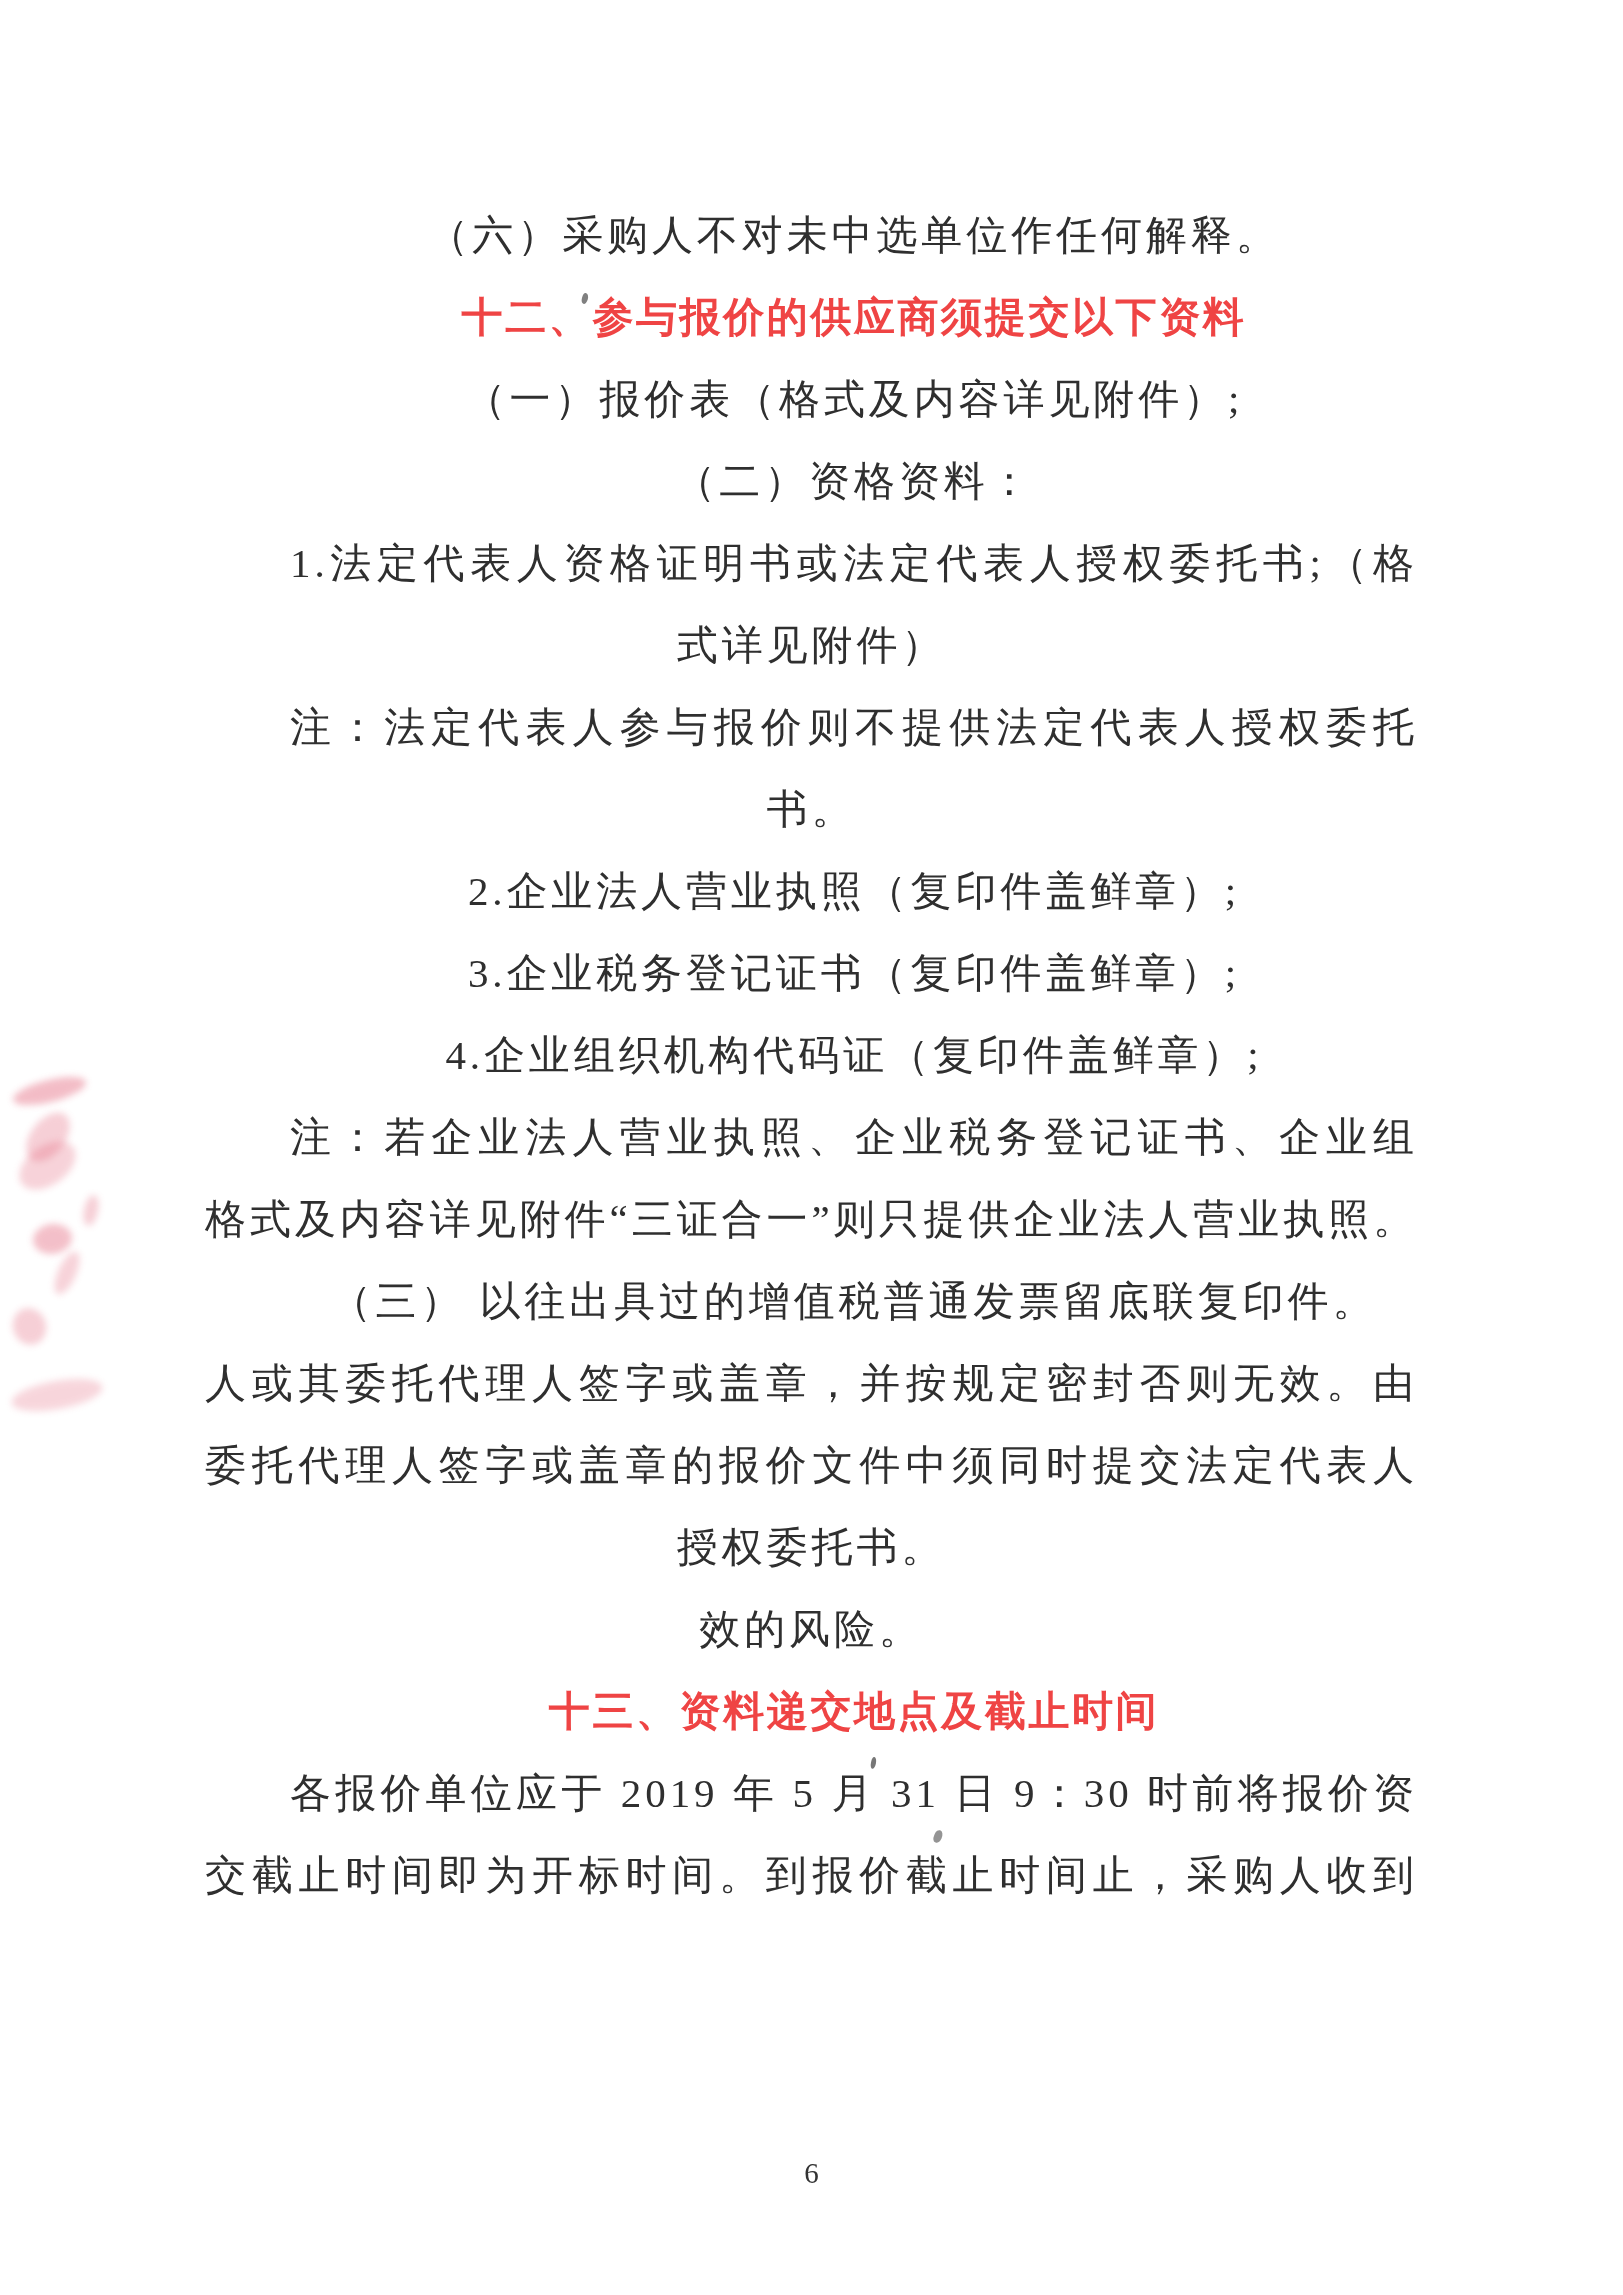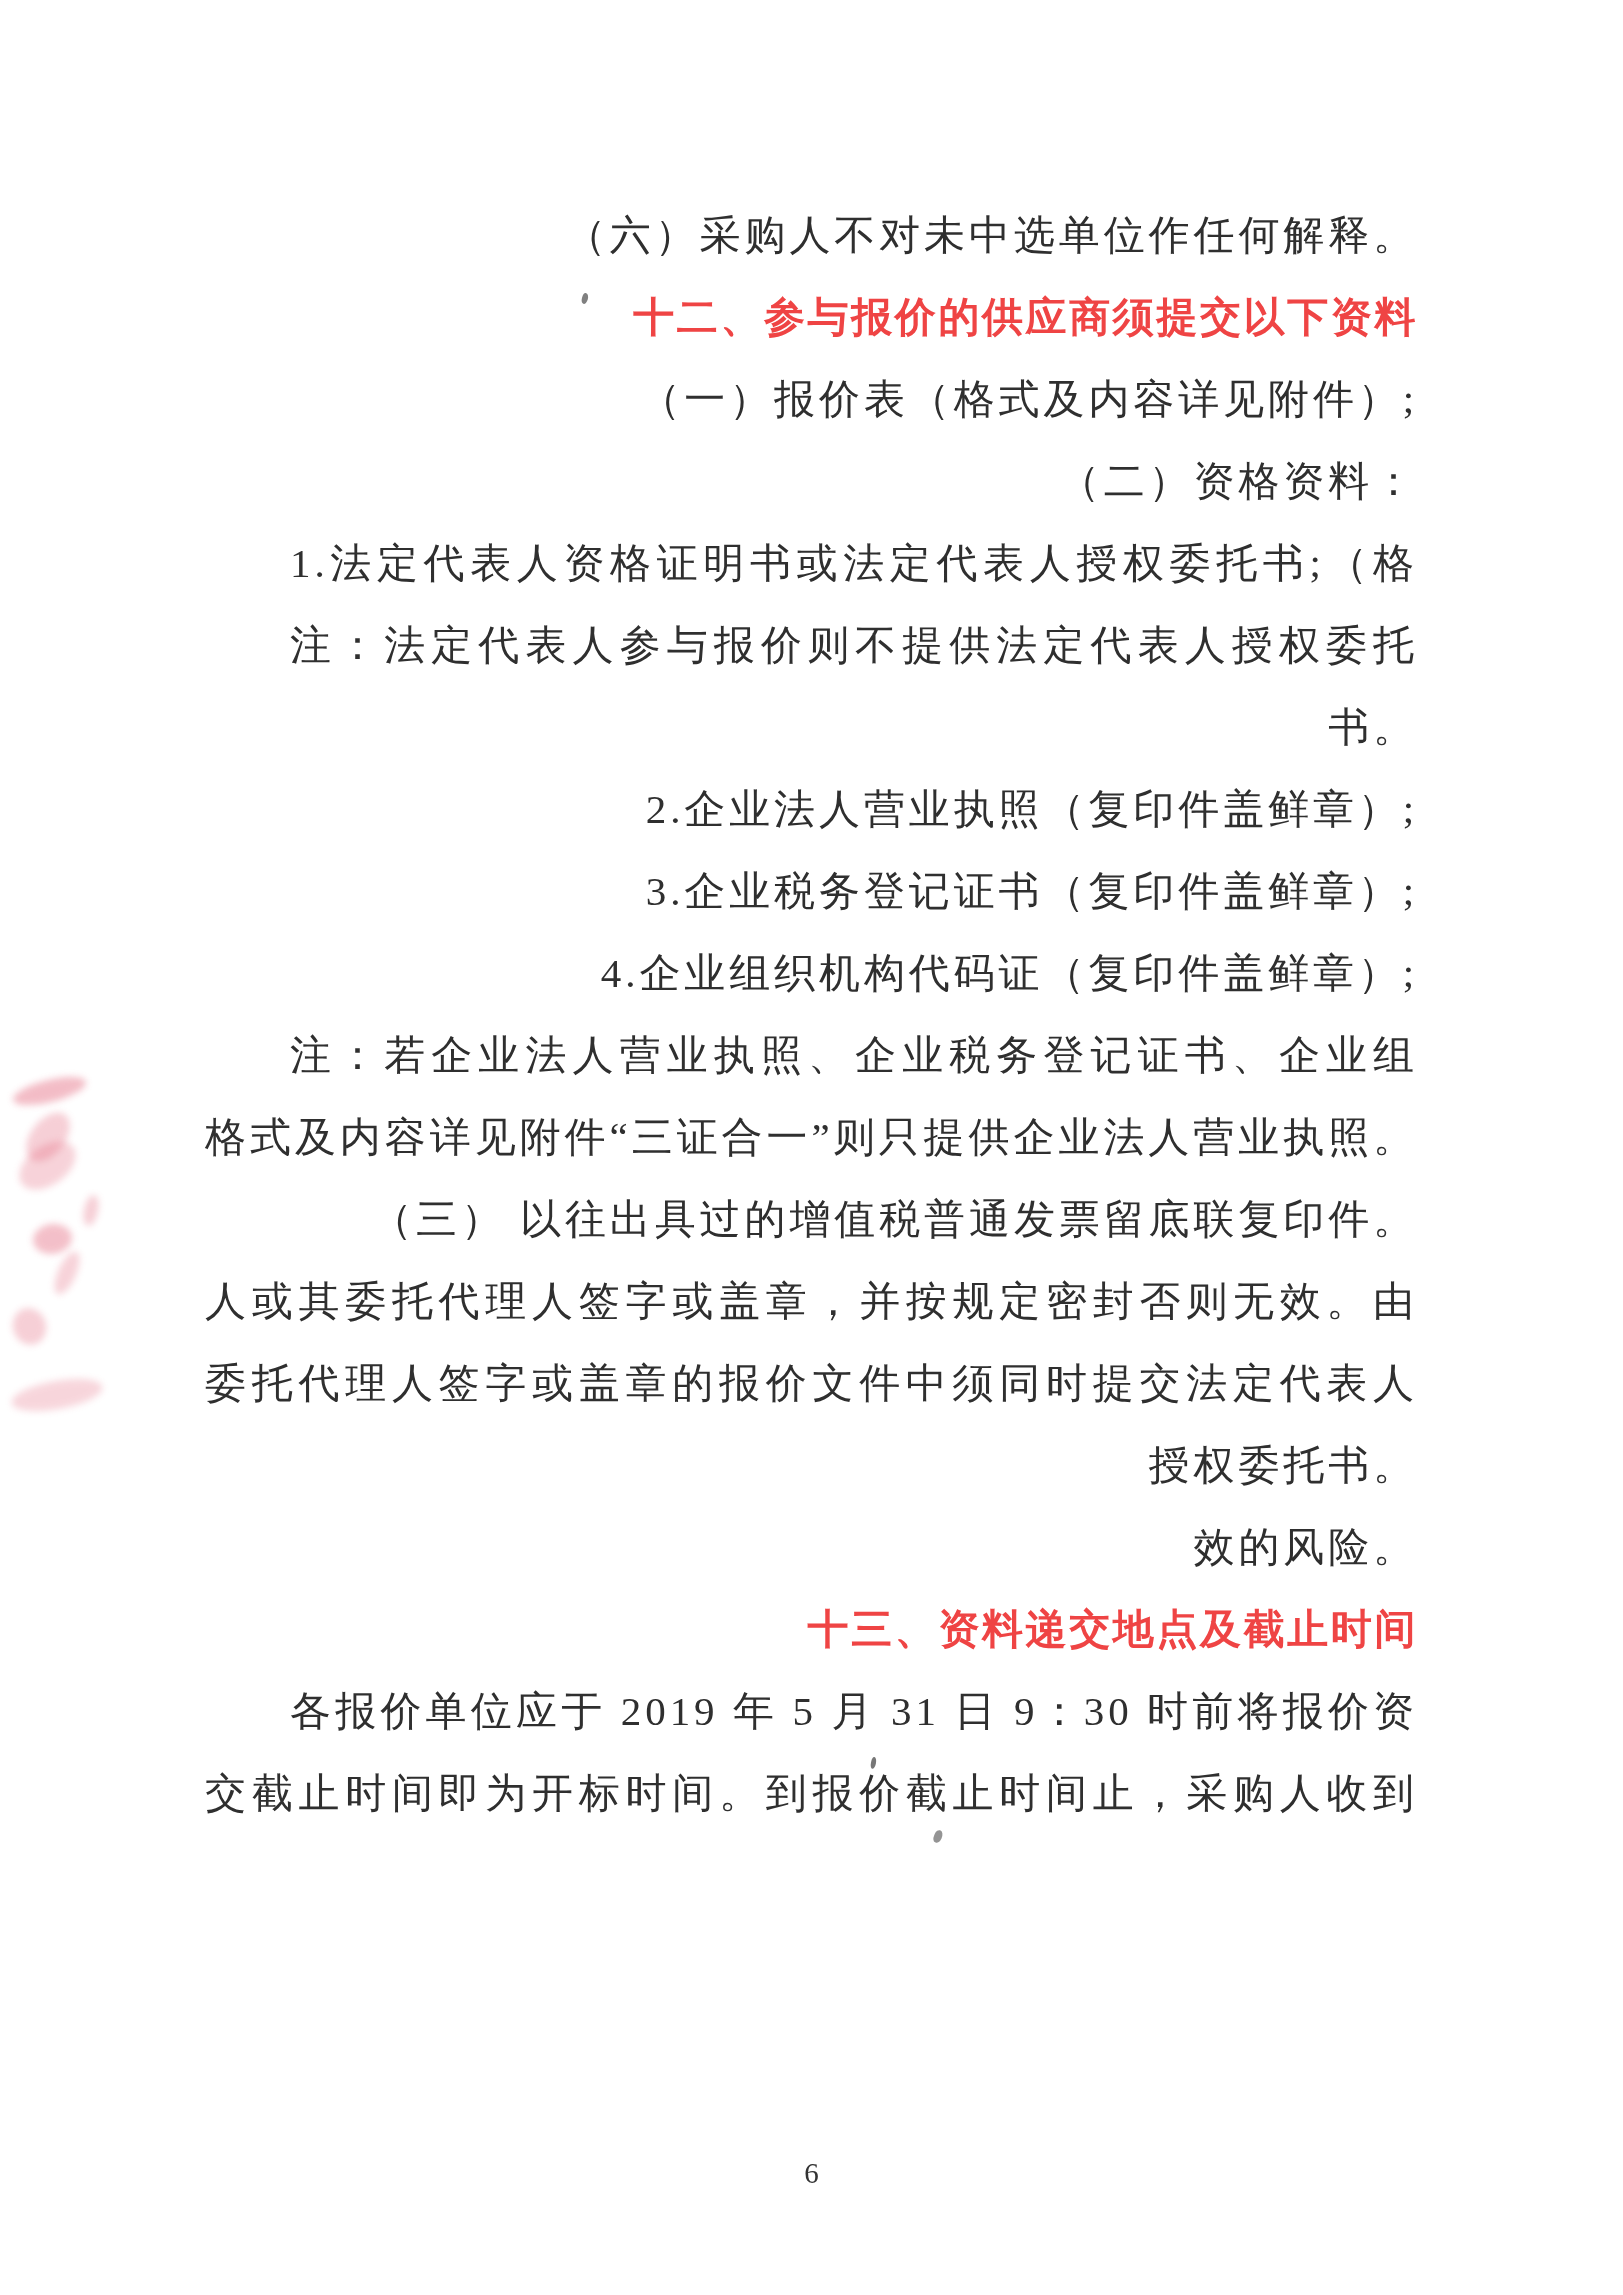--- a/index.html
+++ b/index.html
@@ -16,21 +16,21 @@
     position:absolute;
     left:205px; top:194px;
     width:1213px;
   }
   .line{
     font-size:41px;
     line-height:82px;
     height:82px;
     letter-spacing:3.9px;
     white-space:nowrap;
-    text-align:right;
+    text-align:center;
     color:#2f2f2f;
   }
   .line.indent{ padding-left:85px; }
   .line.fill{
     white-space:normal;
     text-align:justify;
     text-align-last:justify;
     text-justify:inter-character;
   }
   .line.bold{
@@ -93,20 +93,21 @@
   <div class="speck s1"></div>
   <div class="speck s2"></div>
   <div class="speck s3"></div>
 
   <div class="doc-body" id="doc-body">
       <div class="line indent">（六）采购人不对未中选单位作任何解释。</div>
       <div class="line indent bold">十二、参与报价的供应商须提交以下资料</div>
       <div class="line indent">（一）报价表（格式及内容详见附件）;</div>
       <div class="line indent">（二）资格资料：</div>
       <div class="line indent fill">1.法定代表人资格证明书或法定代表人授权委托书;（格</div>
+      <div class="line">式详见附件）</div>
       <div class="line indent fill">注：法定代表人参与报价则不提供法定代表人授权委托</div>
       <div class="line">书。</div>
       <div class="line indent">2.企业法人营业执照（复印件盖鲜章）;</div>
       <div class="line indent">3.企业税务登记证书（复印件盖鲜章）;</div>
       <div class="line indent">4.企业组织机构代码证（复印件盖鲜章）;</div>
       <div class="line indent fill">注：若企业法人营业执照、企业税务登记证书、企业组</div>
       <div class="line fill">格式及内容详见附件“三证合一”则只提供企业法人营业执照。</div>
       <div class="line indent">（三） 以往出具过的增值税普通发票留底联复印件。</div>
       <div class="line fill">人或其委托代理人签字或盖章，并按规定密封否则无效。由</div>
       <div class="line fill">委托代理人签字或盖章的报价文件中须同时提交法定代表人</div>

